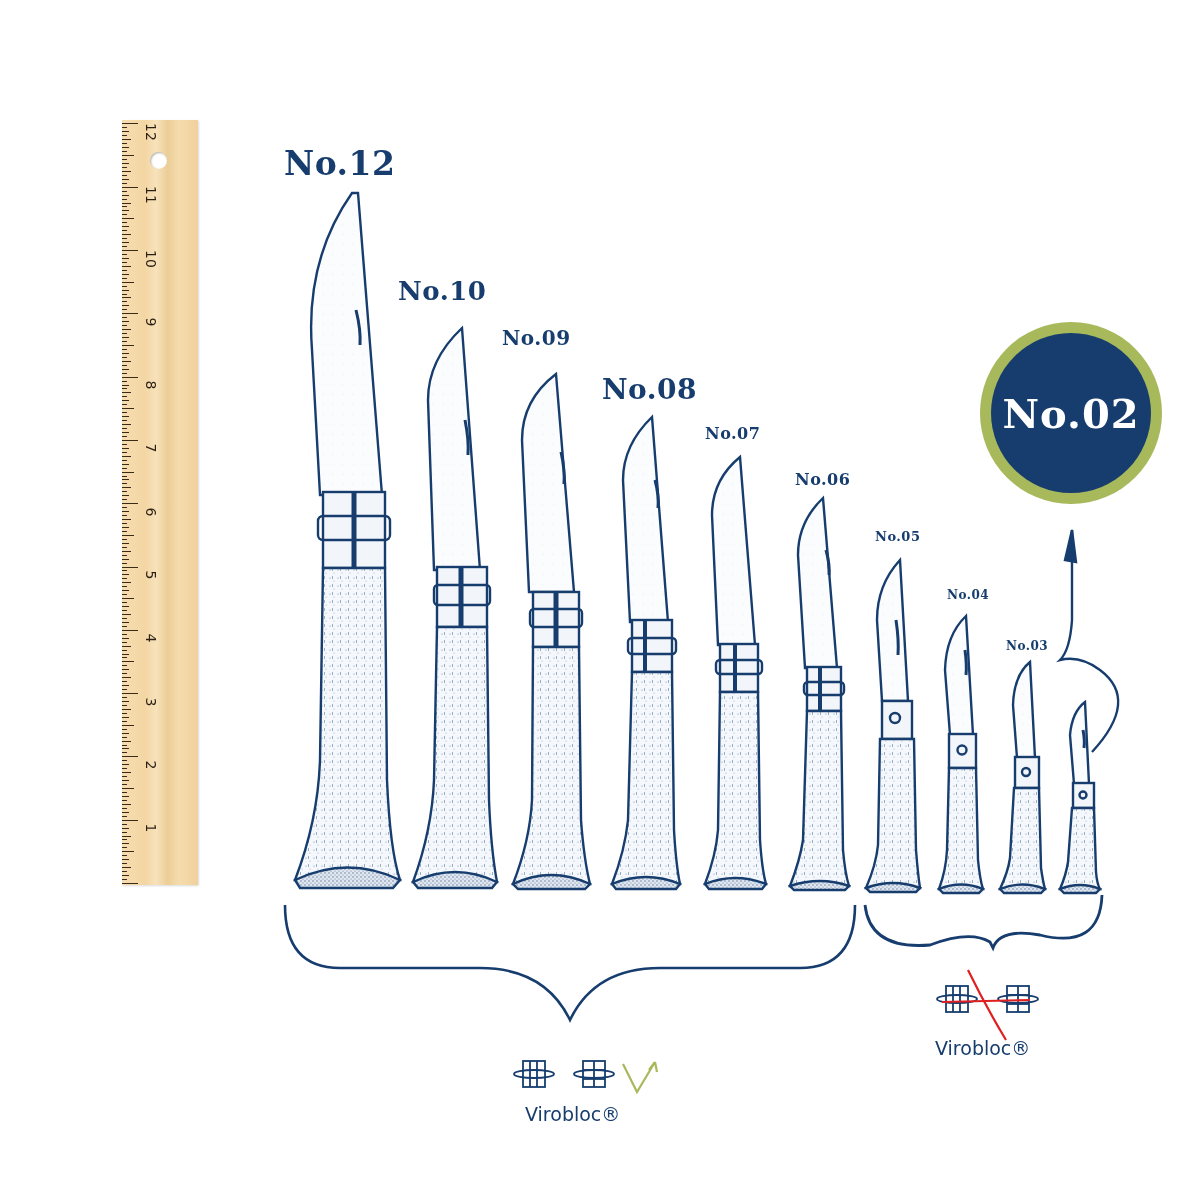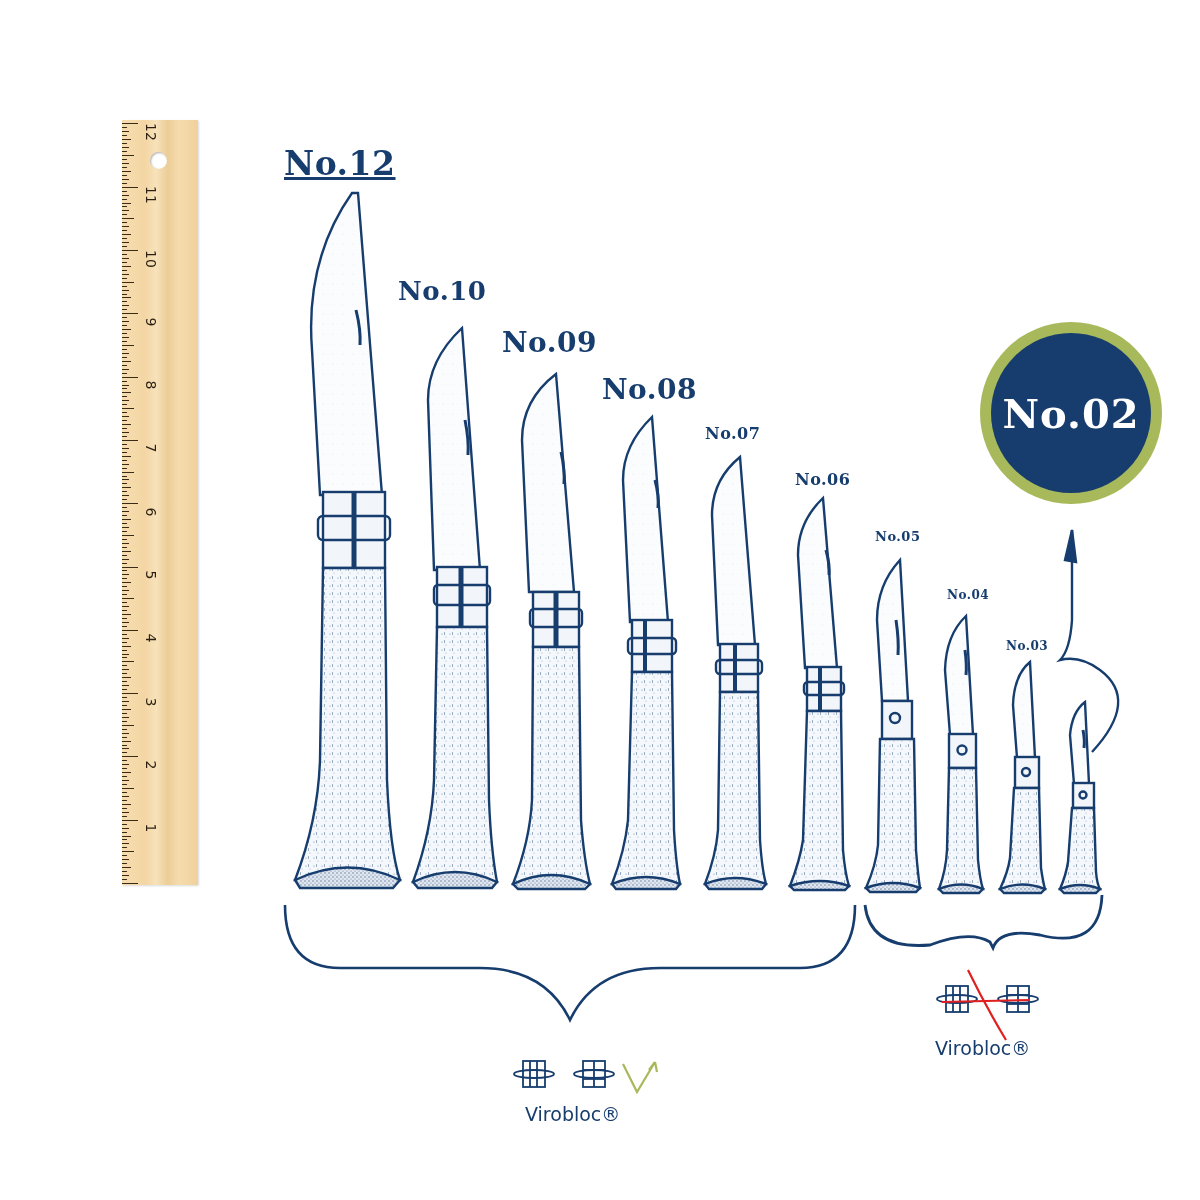--- a/index.html
+++ b/index.html
@@ -387,23 +387,23 @@
       <line x1="1018" y1="986" x2="1018" y2="1012"></line>
       <ellipse cx="1018" cy="999" rx="20" ry="4"></ellipse>
     </g>
     <g stroke="#e02020" stroke-width="2.2">
       <path d="M942,1002 L1030,1000"></path>
       <path d="M968,970 Q985,1005 1006,1040"></path>
     </g>
   </g>
 </svg>
 
-<div class="label" style="left:284px; top:144px; font-size:33px;text-decoration:underline;">No.12</div>
+<div class="label" style="left:284px; top:144px; font-size:33px;">No.12</div>
 <div class="label" style="left:398px; top:276px; font-size:26px;">No.10</div>
-<div class="label" style="left:502px; top:326px; font-size:28px;">No.09</div>
+<div class="label" style="left:502px; top:326px; font-size:20px;">No.09</div>
 <div class="label" style="left:602px; top:373px; font-size:28px;">No.08</div>
 <div class="label" style="left:705px; top:424px; font-size:16px;">No.07</div>
 <div class="label" style="left:795px; top:470px; font-size:16px;">No.06</div>
 <div class="label" style="left:875px; top:529px; font-size:13px;">No.05</div>
 <div class="label" style="left:947px; top:588px; font-size:12px;">No.04</div>
 <div class="label" style="left:1006px; top:639px; font-size:12px;">No.03</div>
 
 <div id="badge" class="abs">
   <div id="badge-inner">
     <span id="badge-text">No.02</span>

